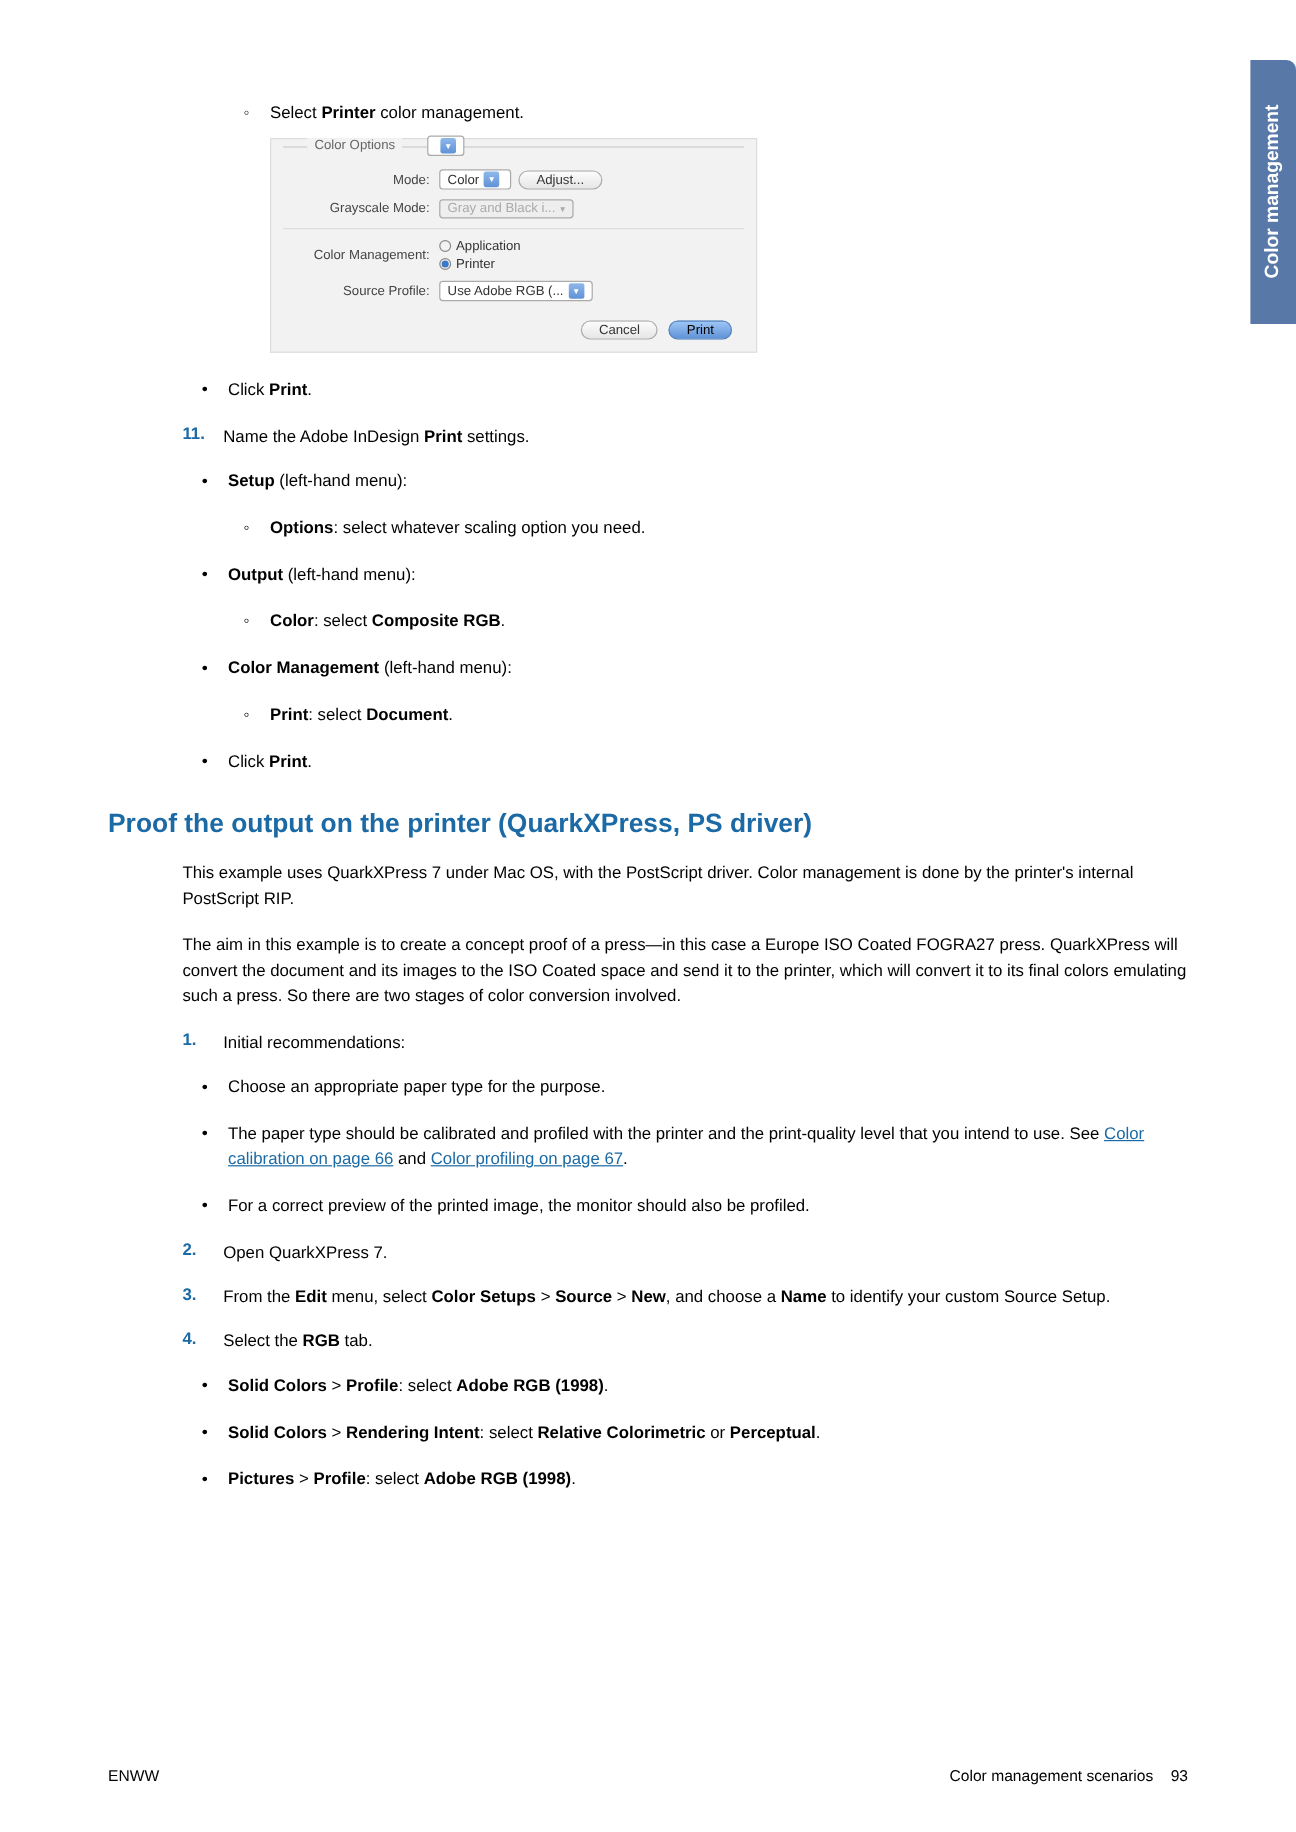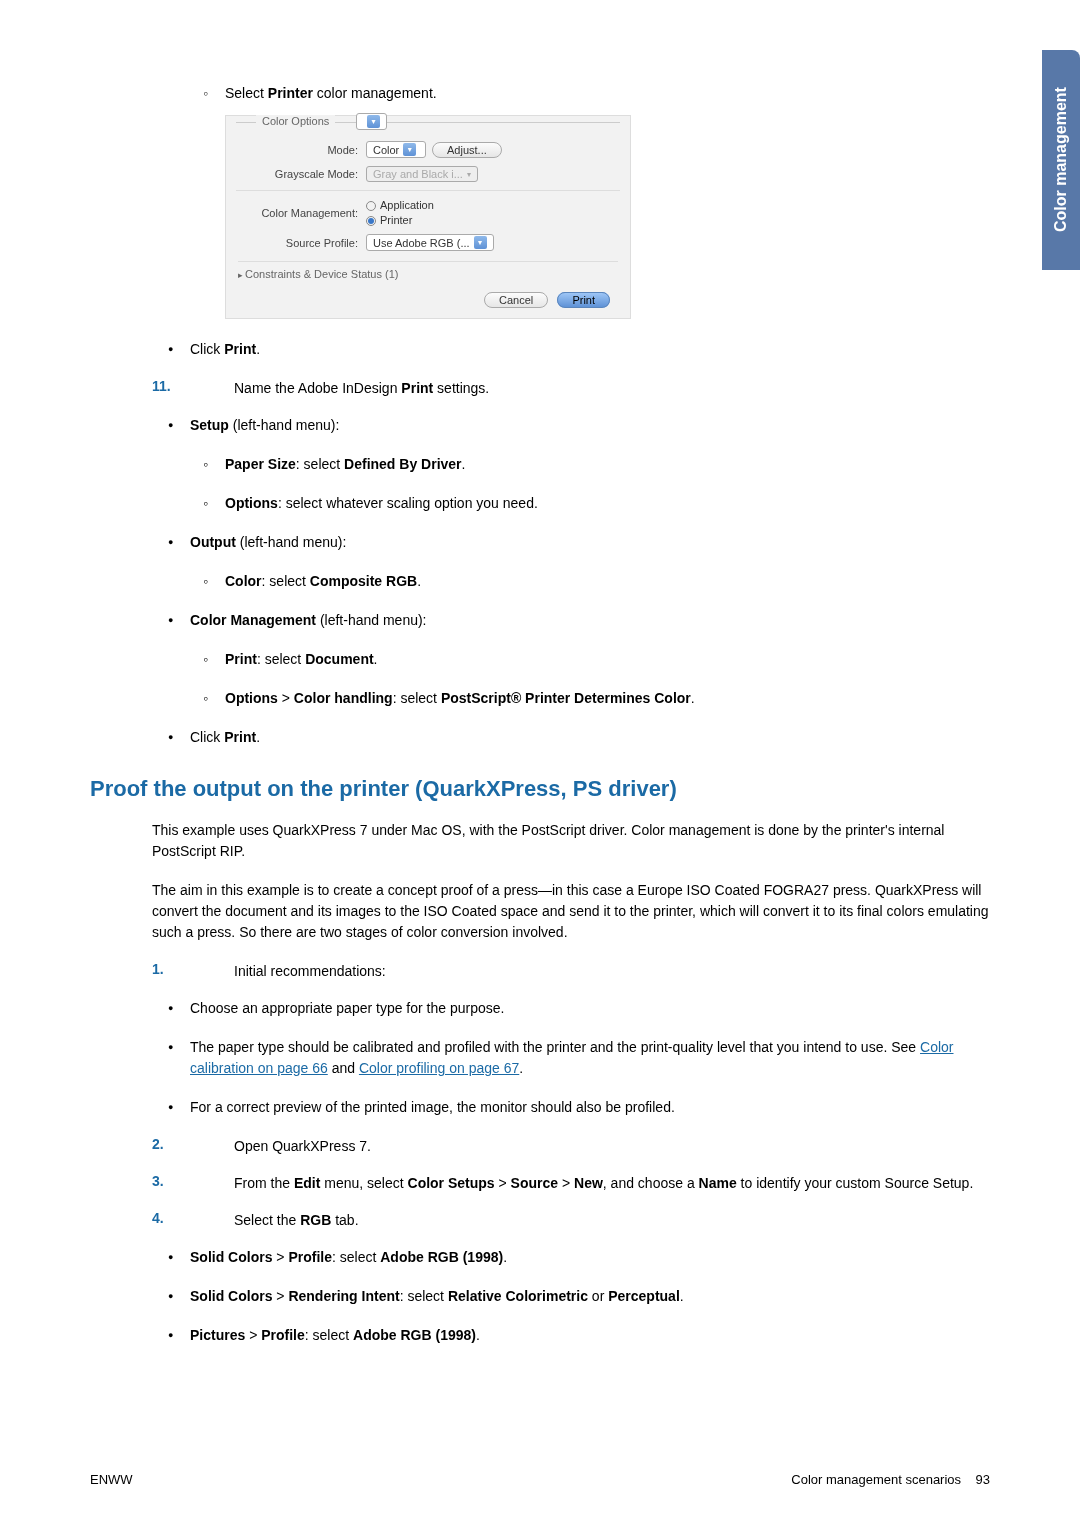--- a/index.html
+++ b/index.html
@@ -39,21 +39,21 @@
   ul.bul1 { list-style: none; padding-left: 100px; }
   ul.bul1 > li { position: relative; margin-bottom: 18px; line-height: 1.5; }
   ul.bul1 > li::before {
     content: "●"; font-size: 9px; position: absolute; left: -22px; top: 4px;
   }
   ul.bul1 ul { list-style: none; padding-left: 35px; margin-top: 18px; }
   ul.bul1 ul > li { position: relative; margin-bottom: 18px; }
   ul.bul1 ul > li::before {
     content: "◦"; position: absolute; left: -22px; top: 0;
   }
-  .step { display: flex; margin-bottom: 16px; padding-left: 62px; gap: 48px; }
+  .step { display: flex; margin-bottom: 16px; padding-left: 62px; }
   .step-num { color: #1b6aa5; font-weight: bold; width: 34px; flex-shrink: 0; }
   .step-body { flex: 1; line-height: 1.5; }
   h2.section {
     color: #1b6aa5; font-size: 22px; font-weight: bold;
     margin: 28px 0 18px 0;
   }
   p.para { padding-left: 62px; margin-bottom: 18px; line-height: 1.5; }
   .link { color: #1b6aa5; text-decoration: underline; cursor: pointer; }
   .footer {
     position: absolute; bottom: 40px; left: 90px; right: 90px;
@@ -167,21 +167,20 @@
         </div>
       </div>
       <div class="dlg-row">
         <div class="dlg-label">Source Profile:</div>
         <span class="dlg-select">
             <span>Use Adobe RGB (...</span>
             <span class="bluecap">▾</span>
           </span>
       </div>
     </div>
-    <div class="disclosure">Constraints &amp; Device Status (1)</div>
     <div class="dlg-footer">
       <span class="pill-btn">Cancel</span>
       <span class="pill-btn primary">Print</span>
     </div>
   </div>
 
   <ul class="bul1" style="margin-bottom:18px;">
     <li>
       <span>Click </span><strong>Print</strong><span>.</span>
     </li>
@@ -191,45 +190,39 @@
     <div class="step-num">11.</div>
     <div class="step-body">
       <span>Name the Adobe InDesign </span><strong>Print</strong><span> settings.</span>
     </div>
   </div>
 
   <ul class="bul1">
     <li>
       <strong>Setup</strong><span> (left-hand menu):</span>
       <ul>
-        <li>
-          <strong>Paper Size</strong><span>: select </span><strong>Defined By Driver</strong><span>.</span>
-        </li>
         <li>
           <strong>Options</strong><span>: select whatever scaling option you need.</span>
         </li>
       </ul>
     </li>
     <li>
       <strong>Output</strong><span> (left-hand menu):</span>
       <ul>
         <li>
           <strong>Color</strong><span>: select </span><strong>Composite RGB</strong><span>.</span>
         </li>
       </ul>
     </li>
     <li>
       <strong>Color Management</strong><span> (left-hand menu):</span>
       <ul>
         <li>
           <strong>Print</strong><span>: select </span><strong>Document</strong><span>.</span>
         </li>
-        <li>
-          <strong>Options</strong><span> &gt; </span><strong>Color handling</strong><span>: select </span><strong>PostScript® Printer Determines Color</strong><span>.</span>
-        </li>
       </ul>
     </li>
     <li>
       <span>Click </span><strong>Print</strong><span>.</span>
     </li>
   </ul>
 
   <h2 class="section">Proof the output on the printer (QuarkXPress, PS driver)</h2>
 
   <p class="para">This example uses QuarkXPress 7 under Mac OS, with the PostScript driver. Color management is done by the printer's internal PostScript RIP.</p>

